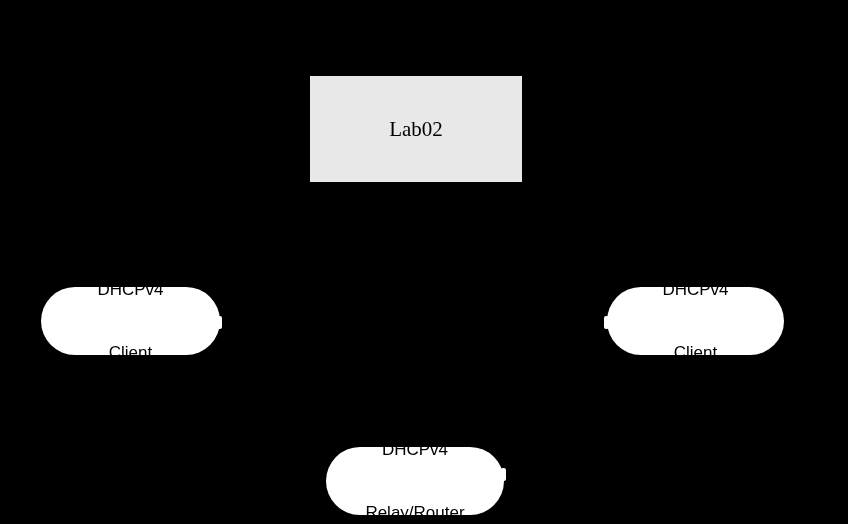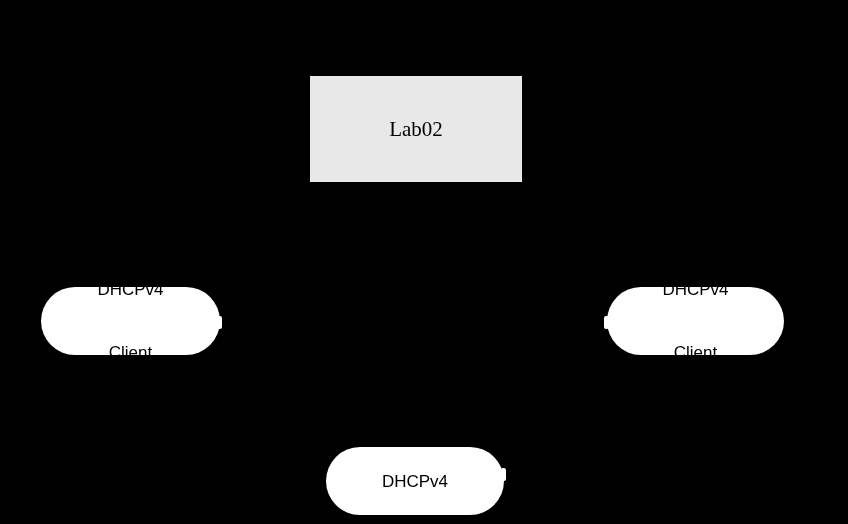--- a/index.html
+++ b/index.html
@@ -127,16 +127,17 @@
   <div class="stub stub-client-right"></div>
 
   <div class="node node-server">
     <span class="node-line">DHCPv4</span>
     <span class="node-line">Client</span>
   </div>
   <div class="stub stub-server-left"></div>
 
   <div class="node node-relay">
     <span class="node-line">DHCPv4</span>
+    <span class="node-line">Relay/Router</span>
   </div>
   <div class="stub stub-relay-right"></div>
 
 </div>
 
 </body></html>

